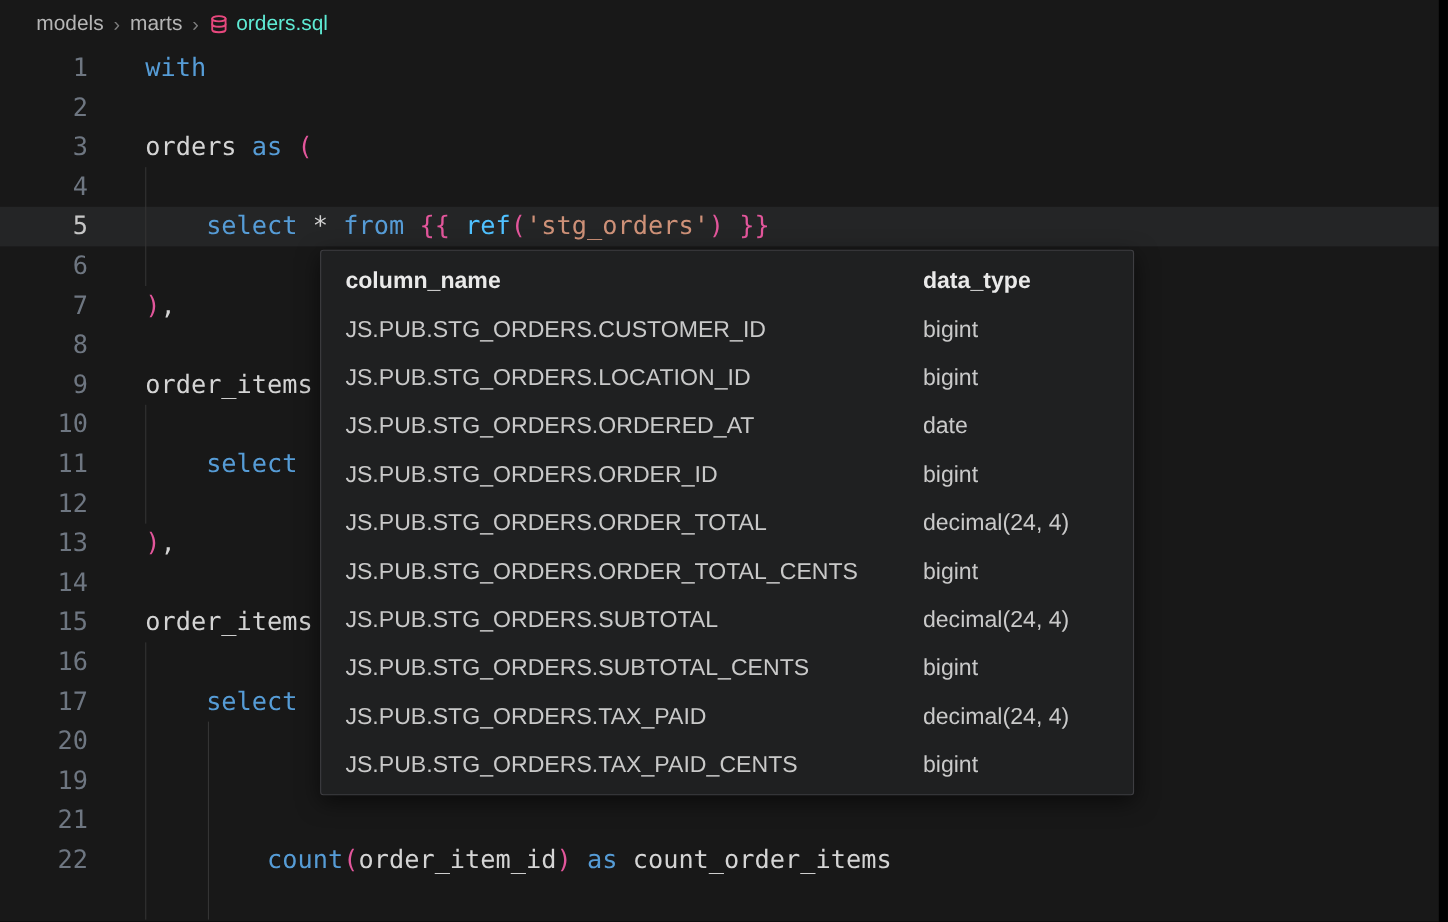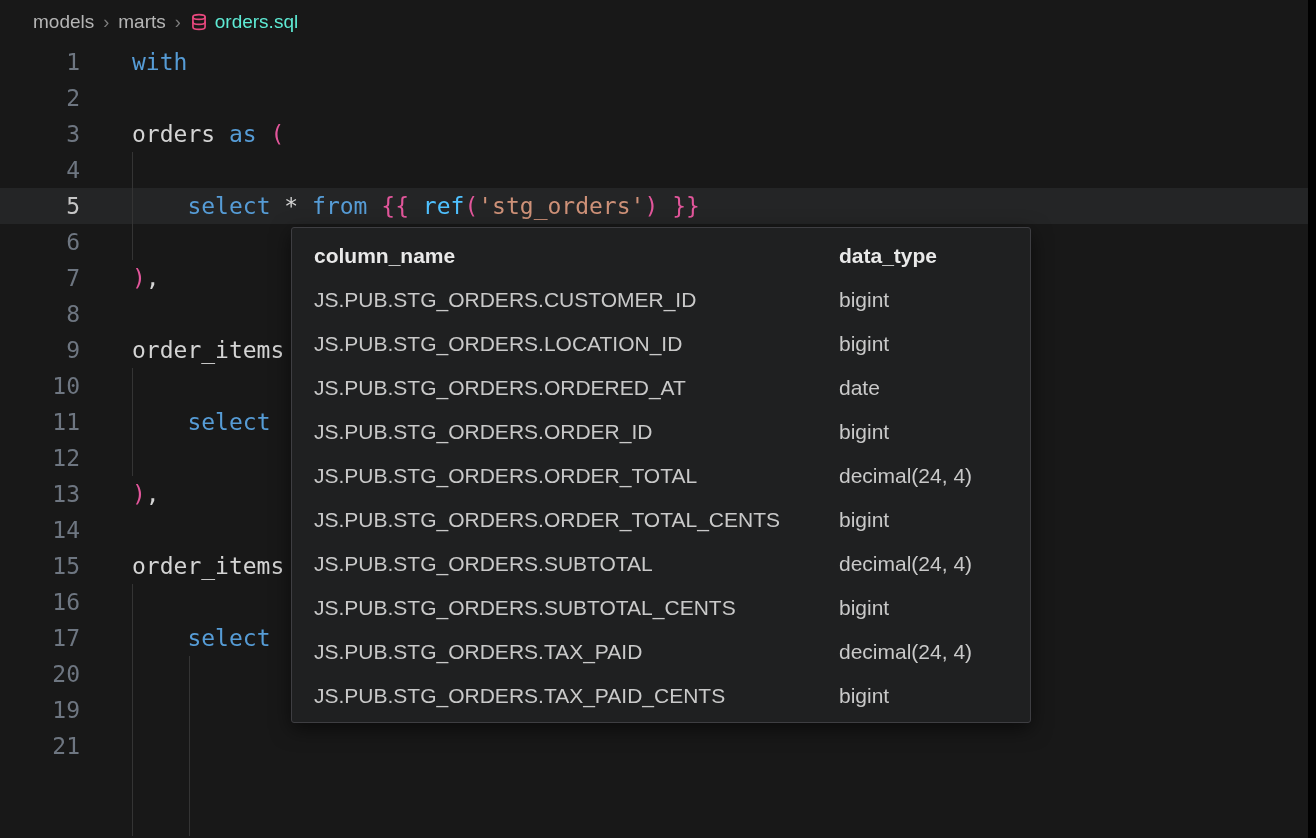--- a/index.html
+++ b/index.html
@@ -131,20 +131,24 @@
       <div class="line">
         <div class="gutter">20</div>
       </div>
       <div class="line">
         <div class="gutter">19</div>
         <div class="ltext"></div>
       </div>
       <div class="line">
         <div class="gutter">21</div>
       </div>
+      <div class="line">
+        <div class="gutter">22</div>
+        <div class="ltext"><span class="tk-id">        </span><span class="tk-kw">count</span><span class="tk-br">(</span><span class="tk-id">order_item_id</span><span class="tk-br">)</span><span class="tk-id"> </span><span class="tk-kw">as</span><span class="tk-id"> count_order_items</span></div>
+      </div>
       <div class="guide" style="left: 132px; top: 108px; height: 108px;"></div>
       <div class="guide" style="left: 132px; top: 324px; height: 108px;"></div>
       <div class="guide" style="left: 132px; top: 540px; height: 252px;"></div>
       <div class="guide" style="left: 189px; top: 612px; height: 180px;"></div>
     </div>
 
   <div class="popup">
     <div class="prow phead">
       <div class="pcell">column_name</div>
       <div class="pcell">data_type</div>

